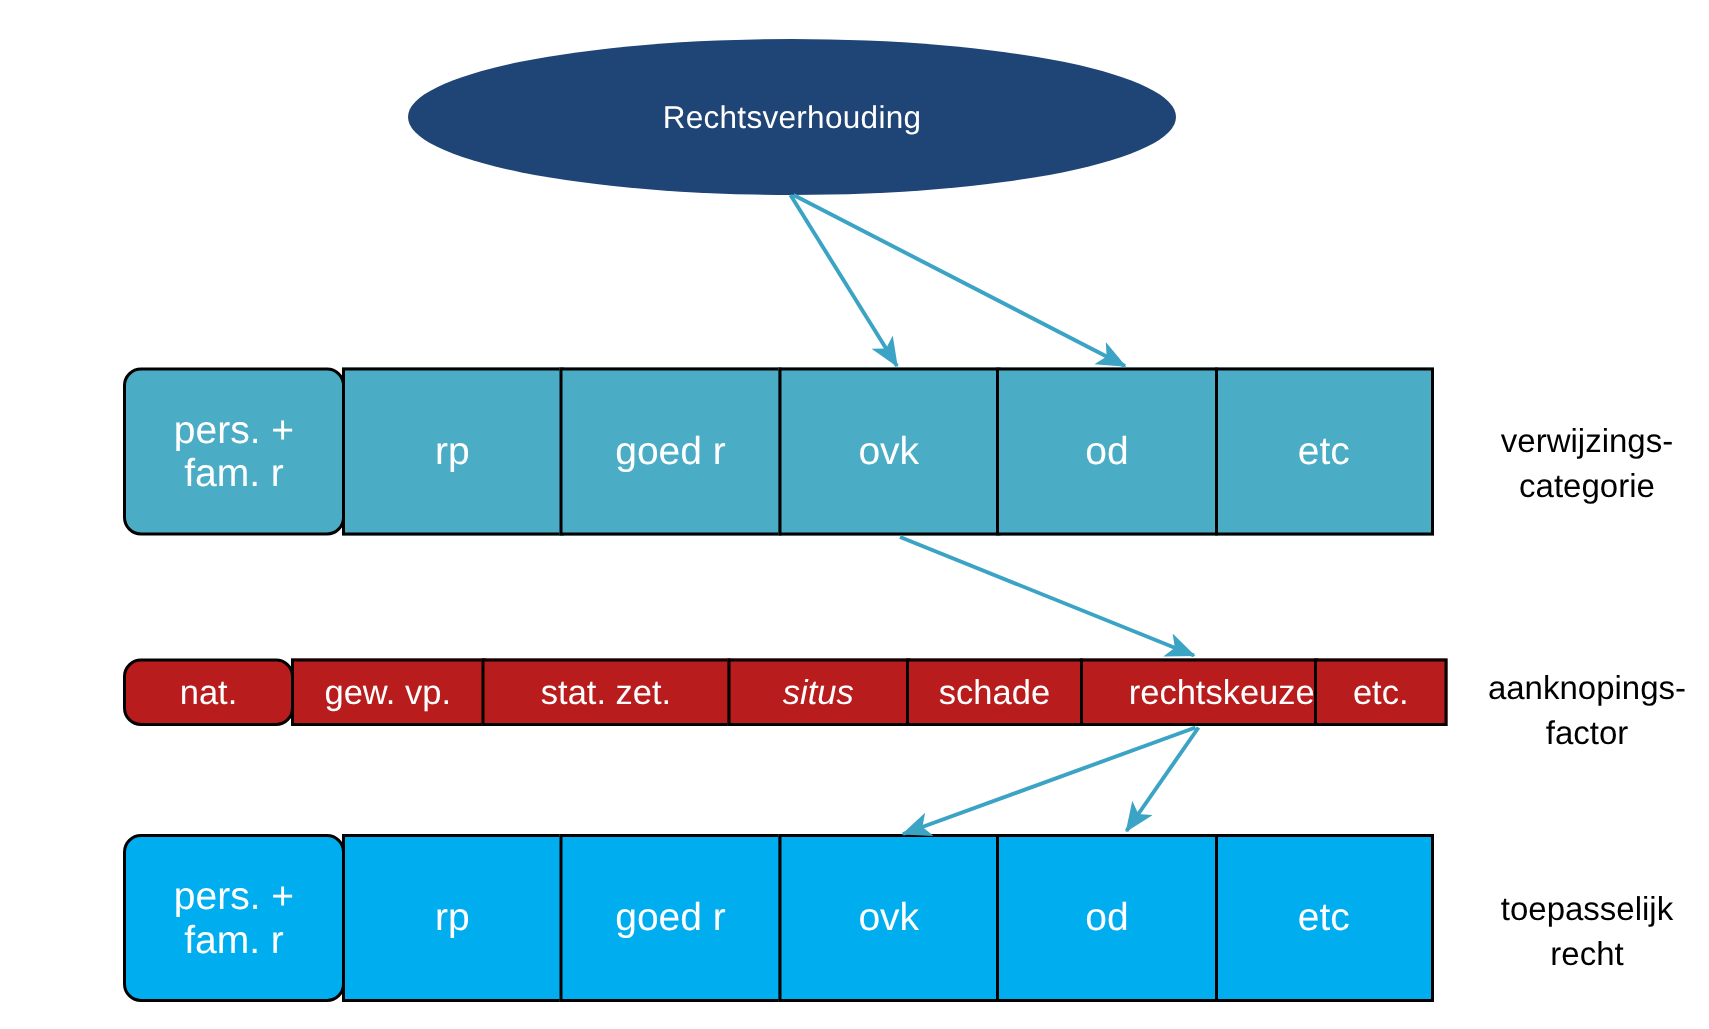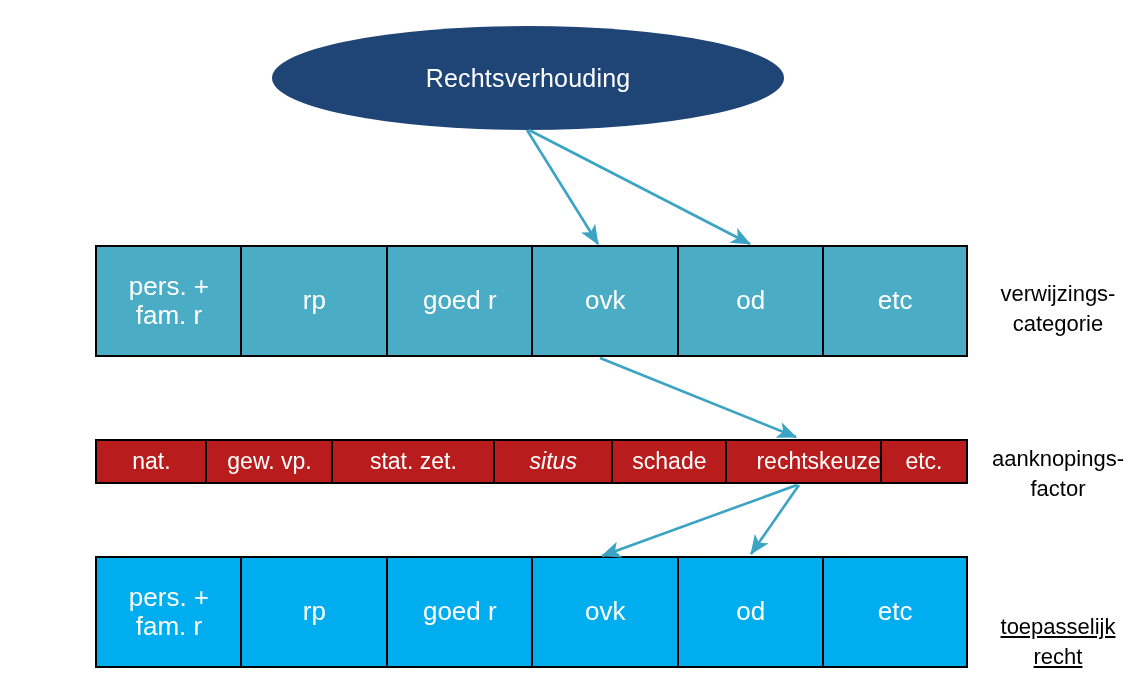--- a/index.html
+++ b/index.html
@@ -37,21 +37,21 @@
     height: 104px;
     border-radius: 50%;
     background: #1F4576;
     display: flex;
     align-items: center;
     justify-content: center;
     z-index: 3;
   }
   .ellipse-label {
     color: #ffffff;
-    font-size: 25px;
+    font-size: 21px;
     font-family: "Liberation Sans", sans-serif;
     letter-spacing: 0.2px;
     line-height: 1;
   }
   
   .row {
     position: absolute;
     left: 82px;
     display: flex;
     box-sizing: border-box;
@@ -77,21 +77,21 @@
     border: 2.5px solid #000000;
     display: flex;
     align-items: center;
     justify-content: center;
     text-align: center;
     color: #ffffff;
     font-family: "Liberation Sans", sans-serif;
     line-height: 1.12;
     margin-left: -2.5px;
   }
-  .cell:first-child { margin-left: 13px; }
+  .cell:first-child { margin-left: 0; border-radius: 12px; }
 
   .row-category .cell {
     background: #4BACC6;
     font-size: 26px;
   }
   .row-law .cell {
     background: #00AEEF;
     font-size: 26px;
   }
   .row-factor .cell {
@@ -107,21 +107,21 @@
     width: 140px;
     text-align: center;
     color: #000000;
     font-family: "Liberation Sans", sans-serif;
     font-size: 22px;
     line-height: 1.35;
     z-index: 4;
   }
   .side-label-category { top: 279px; }
   .side-label-factor   { top: 444px; }
-  .side-label-law      { top: 612px; text-decoration: underline; }
+  .side-label-law      { top: 591px; }
 </style>
 </head>
 <body>
 
 <div id="canvas">
 
   <svg class="arrow-layer" viewBox="0 0 1139 686" width="1139" height="686" xmlns="http://www.w3.org/2000/svg">
     <defs>
       <marker id="ah" markerWidth="9" markerHeight="9" refX="7.2" refY="3.2" orient="auto" markerUnits="strokeWidth">
         <path d="M0,0 L7.6,3.2 L0,6.4 L1.9,3.2 z" fill="#3BA3C4"></path>

